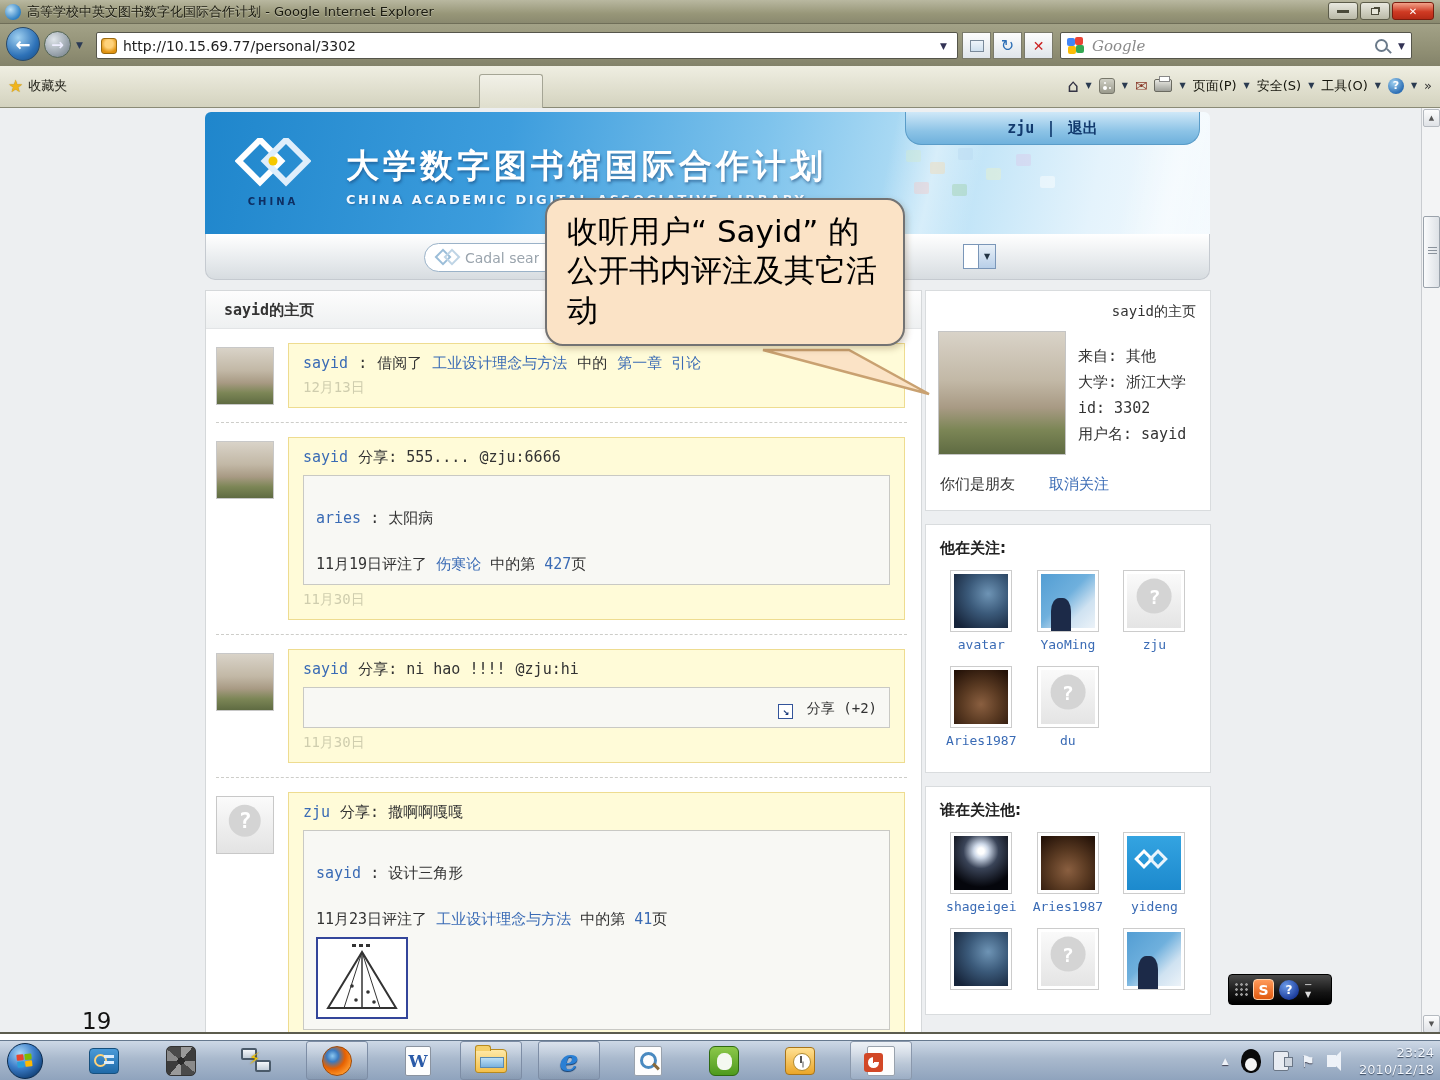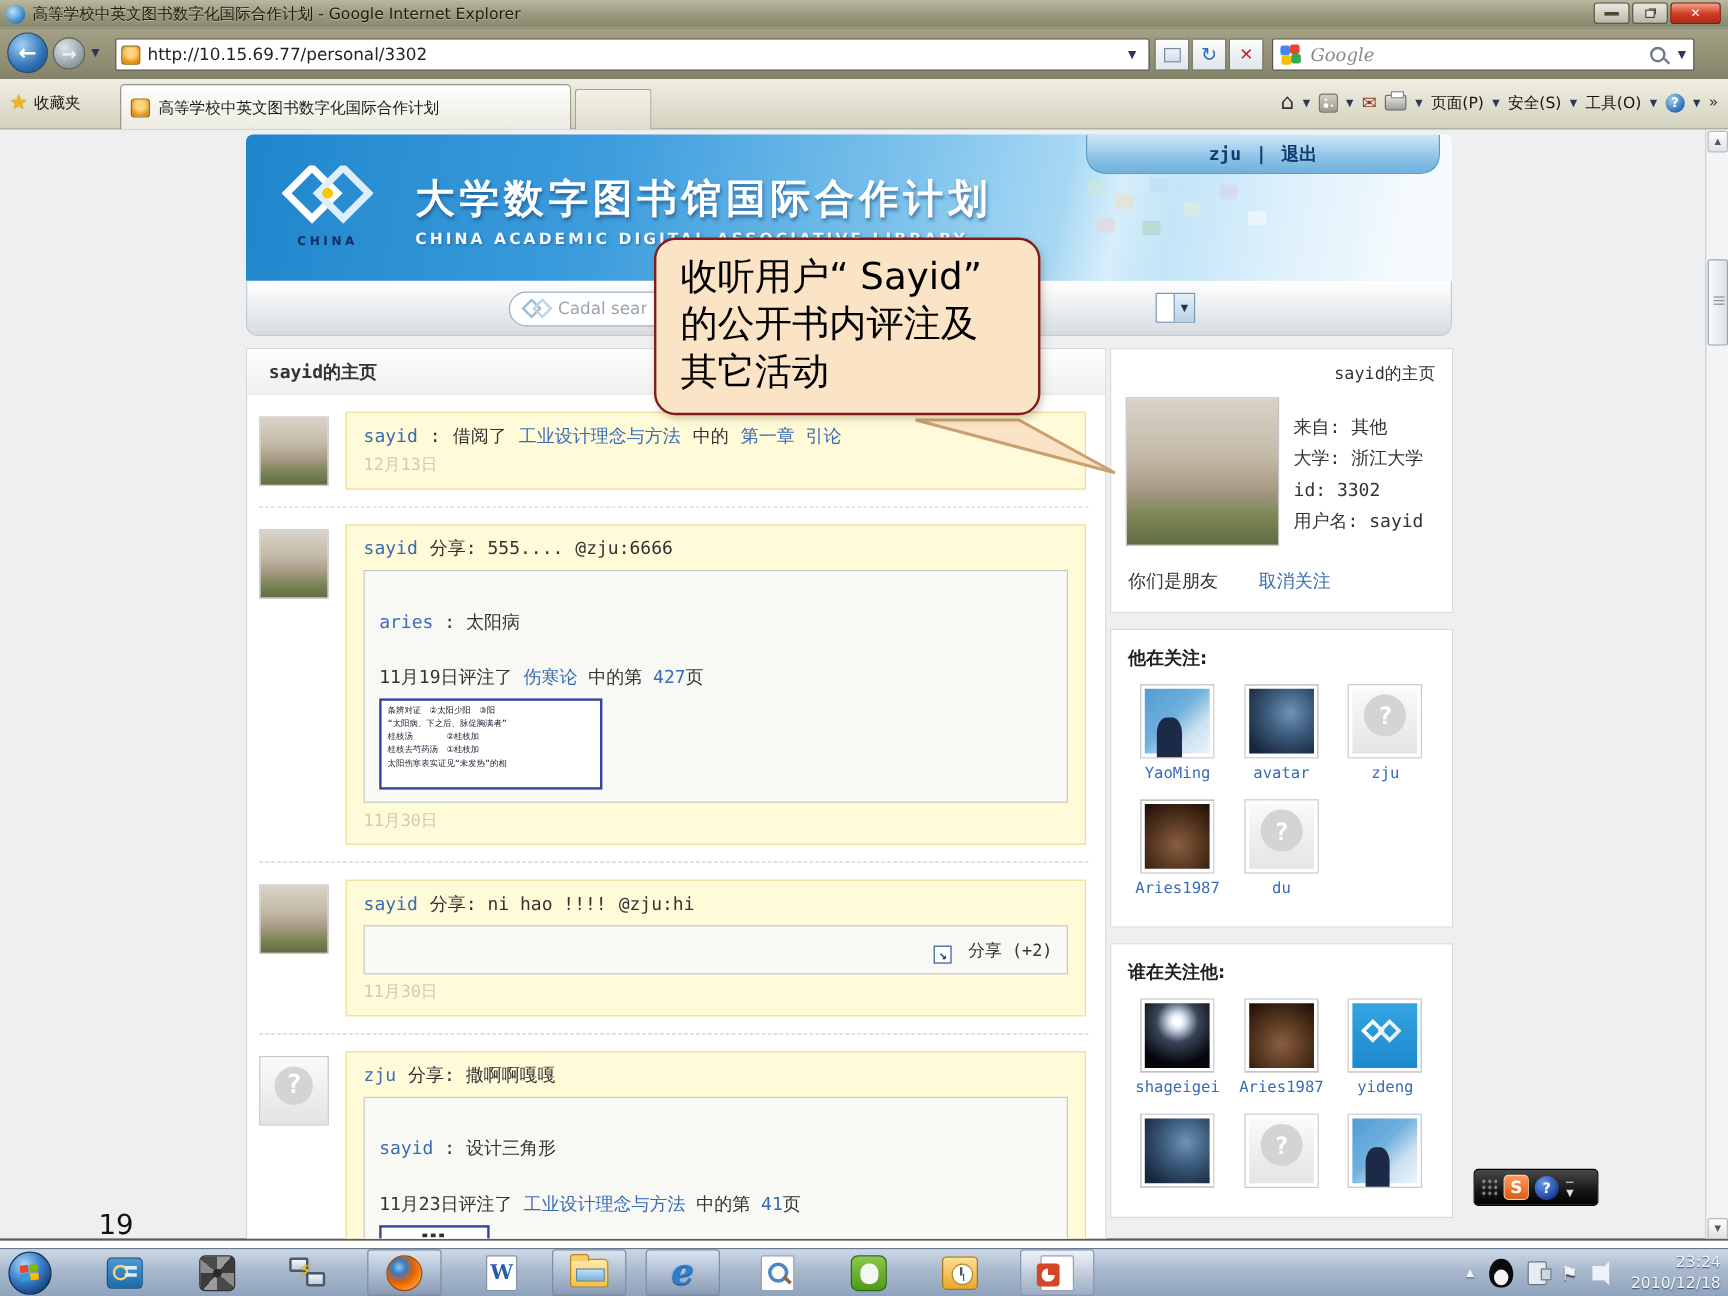--- a/index.html
+++ b/index.html
@@ -157,22 +157,22 @@
   .prof-info { margin-left:12px; font-size:15px; color:#333; line-height:26px; padding-top:12px; }
   .prof-actions { display:flex; gap:34px; margin:20px 2px 6px; font-size:15px; color:#333; }
   .sec-title { font-size:15px; font-weight:bold; color:#222; margin:4px 2px 12px; font-family:"DejaVu Sans",sans-serif; }
   .ava-grid { display:flex; flex-wrap:wrap; }
   .ava-cell { width:33.3%; display:flex; flex-direction:column; align-items:center; margin-bottom:14px; }
   .ava-img { width:62px; height:62px; border:1px solid #ccc; background-clip:padding-box; padding:0; box-shadow:0 0 0 3px #fff inset; }
   .ava-img > * { pointer-events:none; }
   .ava-name { margin-top:5px; font-size:13px; color:#3a6bb5; }
 
   
-  .callout { position:absolute; left:545px; top:198px; width:322px; z-index:60;
-    background:#fbe3c6; border:2px solid #7f1d1d; border-radius:18px; padding:12px 20px 14px;
+  .callout { position:absolute; left:545px; top:198px; width:360px; z-index:60;
+    background:#fbe3c6; border:2px solid #737373; border-radius:18px; padding:12px 20px 14px;
     box-shadow:2px 3px 6px rgba(90,60,20,.25); font-size:31px; line-height:1.27; color:#000; }
   .callout-tail { position:absolute; left:745px; top:348px; z-index:59; }
 
   
   .bottom-strip { position:absolute; left:0; top:1034px; width:1440px; height:6px; background:#fff; }
   .slide-num { position:absolute; left:82px; top:1008px; z-index:70; font-size:23px; color:#111;text-align:center; }
 
   
   .sogou { position:absolute; left:1228px; top:974px; width:104px; height:31px; z-index:70; border-radius:4px;
     background:linear-gradient(#4a4a4a,#151515 60%,#000); border:1px solid #000; display:flex; align-items:center; padding:0 5px; gap:5px; }
@@ -293,24 +293,20 @@
       <span class="mag"></span>
       <span class="g-caret">▼</span>
     </div>
   </div>
 
   <div class="tabbar">
     <div class="favlabel">
       <span class="star">★</span>
       <span>收藏夹</span>
     </div>
-    <div class="tab">
-      <span class="fav-ico"></span>
-      <span class="tab-text">高等学校中英文图书数字化国际合作计划</span>
-    </div>
     <div class="tabstub"></div>
     <div class="cmdbar">
       <span class="ico home-ico">⌂</span>
       <span class="cmd-caret">▼</span>
       <span class="ico rss-ico"></span>
       <span class="cmd-caret">▼</span>
       <span class="ico mail-ico">✉</span>
       <span class="ico print-ico"></span>
       <span class="cmd-caret">▼</span>
       <span>页面(P)</span>
@@ -403,27 +399,20 @@
             <div class="cline">
               <span class="lnk">aries</span>
               <span>:</span>
               <span>太阳病</span>
             </div>
             <div class="cline">
               <span>11月19日评注了</span>
               <span class="lnk">伤寒论</span>
               <span>中的第</span>
               <span class="lnk">427</span><span>页</span>
-            </div>
-            <div class="ann-thumb">
-              <div>条辨对证　②太阳少阳　③阳</div>
-              <div>“太阳病、下之后、脉促胸满者”</div>
-              <div>桂枝汤　　　　②桂枝加</div>
-              <div>桂枝去芍药汤　①桂枝加</div>
-              <div>太阳伤寒表实证见“未发热”的相</div>
             </div>
           </div>
           <div class="feed-date">11月30日</div>
         </div>
       </div>
       <div class="dash-div"></div>
 
       <div class="feed-item">
         <div class="feed-ava img-building"></div>
         <div class="ybox">
@@ -501,26 +490,26 @@
         <div class="prof-actions">
           <span>你们是朋友</span>
           <span class="lnk">取消关注</span>
         </div>
       </div>
 
       <div class="side-box">
         <div class="sec-title">他在关注:</div>
         <div class="ava-grid">
           <div class="ava-cell">
+            <div class="ava-img img-avatarmovie"></div>
+            <div class="ava-name mono">avatar</div>
+          </div>
+          <div class="ava-cell">
             <div class="ava-img img-wedding"></div>
             <div class="ava-name mono">YaoMing</div>
-          </div>
-          <div class="ava-cell">
-            <div class="ava-img img-avatarmovie"></div>
-            <div class="ava-name mono">avatar</div>
           </div>
           <div class="ava-cell">
             <div class="ava-img img-placeholder">
                 <span class="ph-circ" style="font-size:20px;">?</span>
               </div>
             <div class="ava-name mono">zju</div>
           </div>
           <div class="ava-cell">
             <div class="ava-img img-dark"></div>
             <div class="ava-name mono">Aries1987</div>

